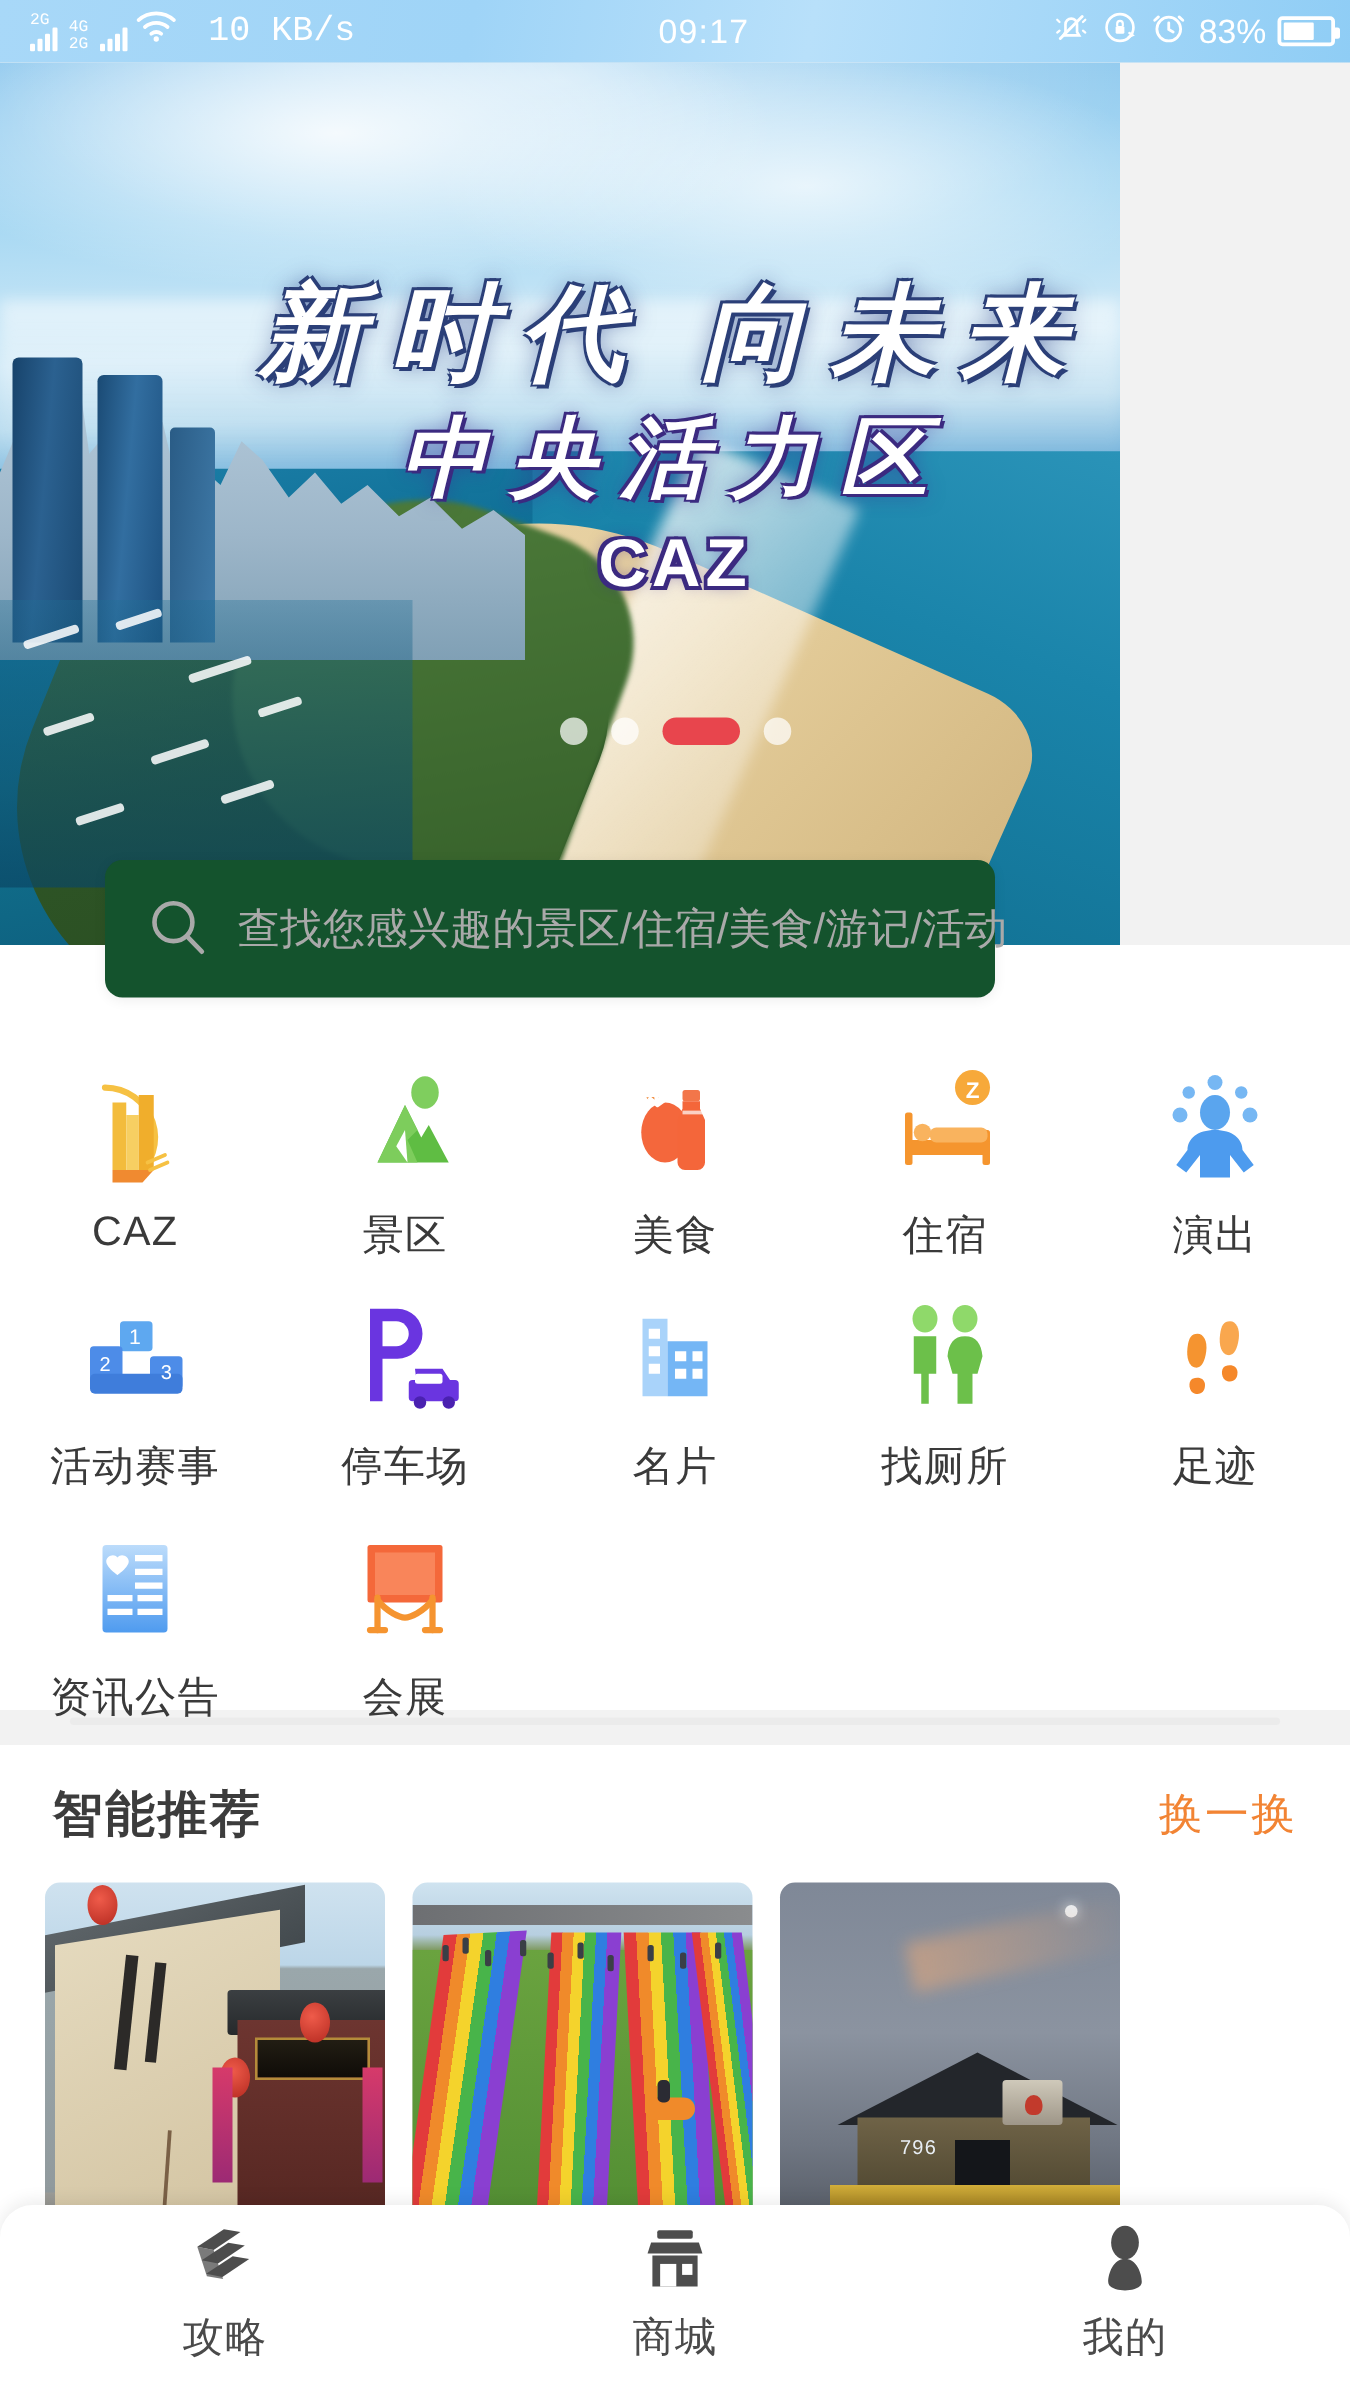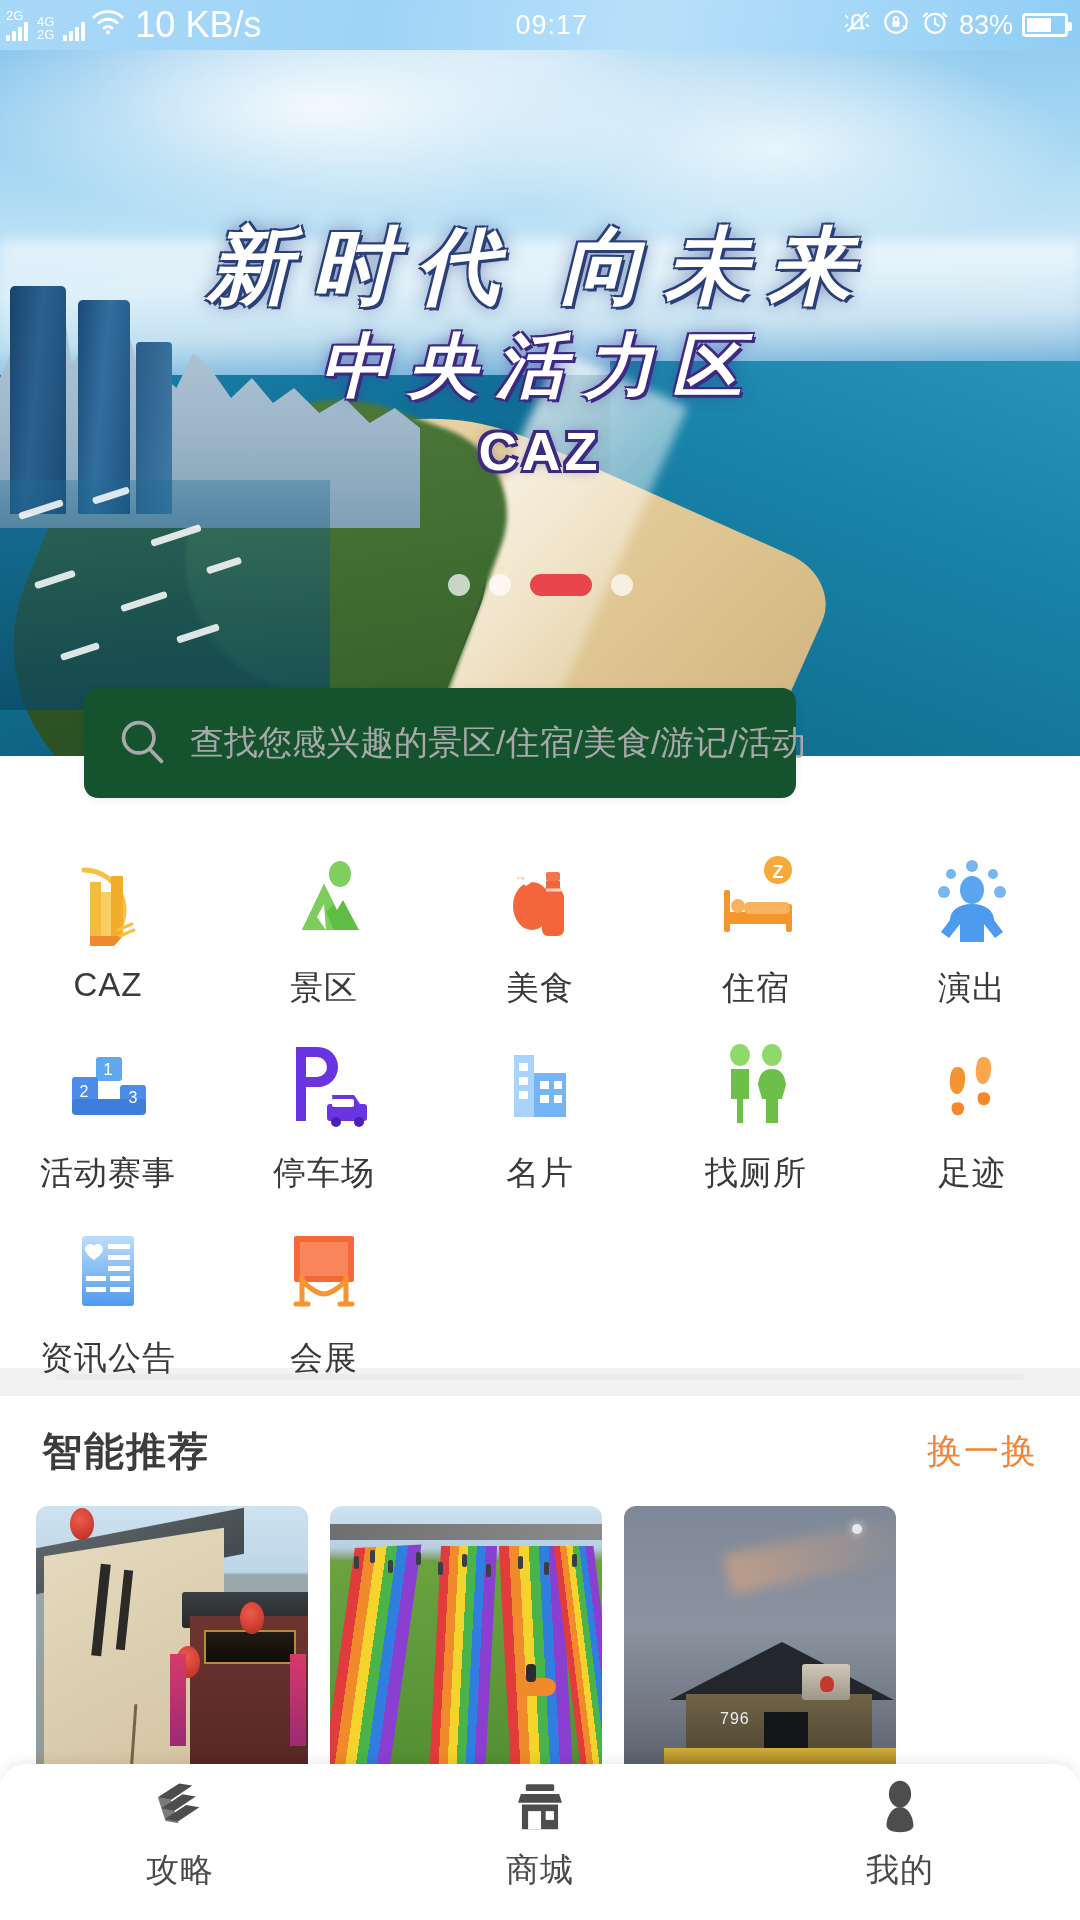--- a/index.html
+++ b/index.html
@@ -11,38 +11,38 @@
     position:relative;
   }
 
   
   #status-bar{
     position:absolute; top:0; left:0; width:1080px; height:50px;
     display:flex; align-items:center; color:#fff;
     font-size:27px; z-index:40;
     background:linear-gradient(100deg,#a8d8f8 0%,#9fd4f7 35%,#b8e0fa 60%,#8fcdf5 100%);
   }
-  #status-bar .sb-left{ display:flex; align-items:center; gap:6px; padding-left:6px; }
+  #status-bar .sb-left{ display:flex; align-items:center; gap:6px; padding-left:24px;font-family:Liberation Mono, monospace; }
   #status-bar .sb-mid{ flex:1; text-align:center; letter-spacing:1px; }
   #status-bar .sb-right{ display:flex; align-items:center; gap:9px; padding-right:12px; }
   .sig{ display:flex; align-items:flex-end; gap:9px; }
   .sig-col{ display:flex; flex-direction:column; justify-content:flex-end; }
   .sig-tag{ font-size:13px; line-height:13px; }
   .bars{ display:flex; align-items:flex-end; gap:2px; height:19px; }
   .bars i{ display:block; width:4px; background:#fff; border-radius:1px; }
   .bars i:nth-child(1){height:6px;} .bars i:nth-child(2){height:10px;}
   .bars i:nth-child(3){height:14px;} .bars i:nth-child(4){height:19px;}
-  .netspeed{ font-size:36px; margin-left:4px; }
+  .netspeed{ font-size:28px; margin-left:19px; }
   .batt{ width:46px; height:24px; border:3px solid #fff; border-radius:4px; position:relative; display:flex; align-items:center; }
   .batt::after{ content:""; position:absolute; right:-7px; top:6px; width:4px; height:9px; background:#fff; border-radius:0 2px 2px 0; }
   .batt i{ display:block; height:14px; width:24px; background:#fff; margin-left:2px; border-radius:1px; }
 
   
   #banner{
-    position:absolute; top:50px; left:0; width:1080px; height:706px;
+    position:absolute; top:50px; left:0; width:896px; height:706px;
     overflow:hidden; z-index:1;
   }
   #banner .sky{
     position:absolute; inset:0;
     background:
       radial-gradient(ellipse 500px 180px at 30% 8%, rgba(255,255,255,.85), rgba(255,255,255,0) 70%),
       radial-gradient(ellipse 420px 150px at 72% 14%, rgba(255,255,255,.7), rgba(255,255,255,0) 70%),
       radial-gradient(ellipse 600px 200px at 50% 2%, rgba(255,255,255,.55), rgba(255,255,255,0) 75%),
       linear-gradient(178deg,#8ec8ee 0%,#a9d9f3 18%,#cfe9f7 33%,#b9dcef 40%,#7fb9de 46%,#4c93c2 52%,#2f7fae 56%, #2e7fae 60%);
   }

